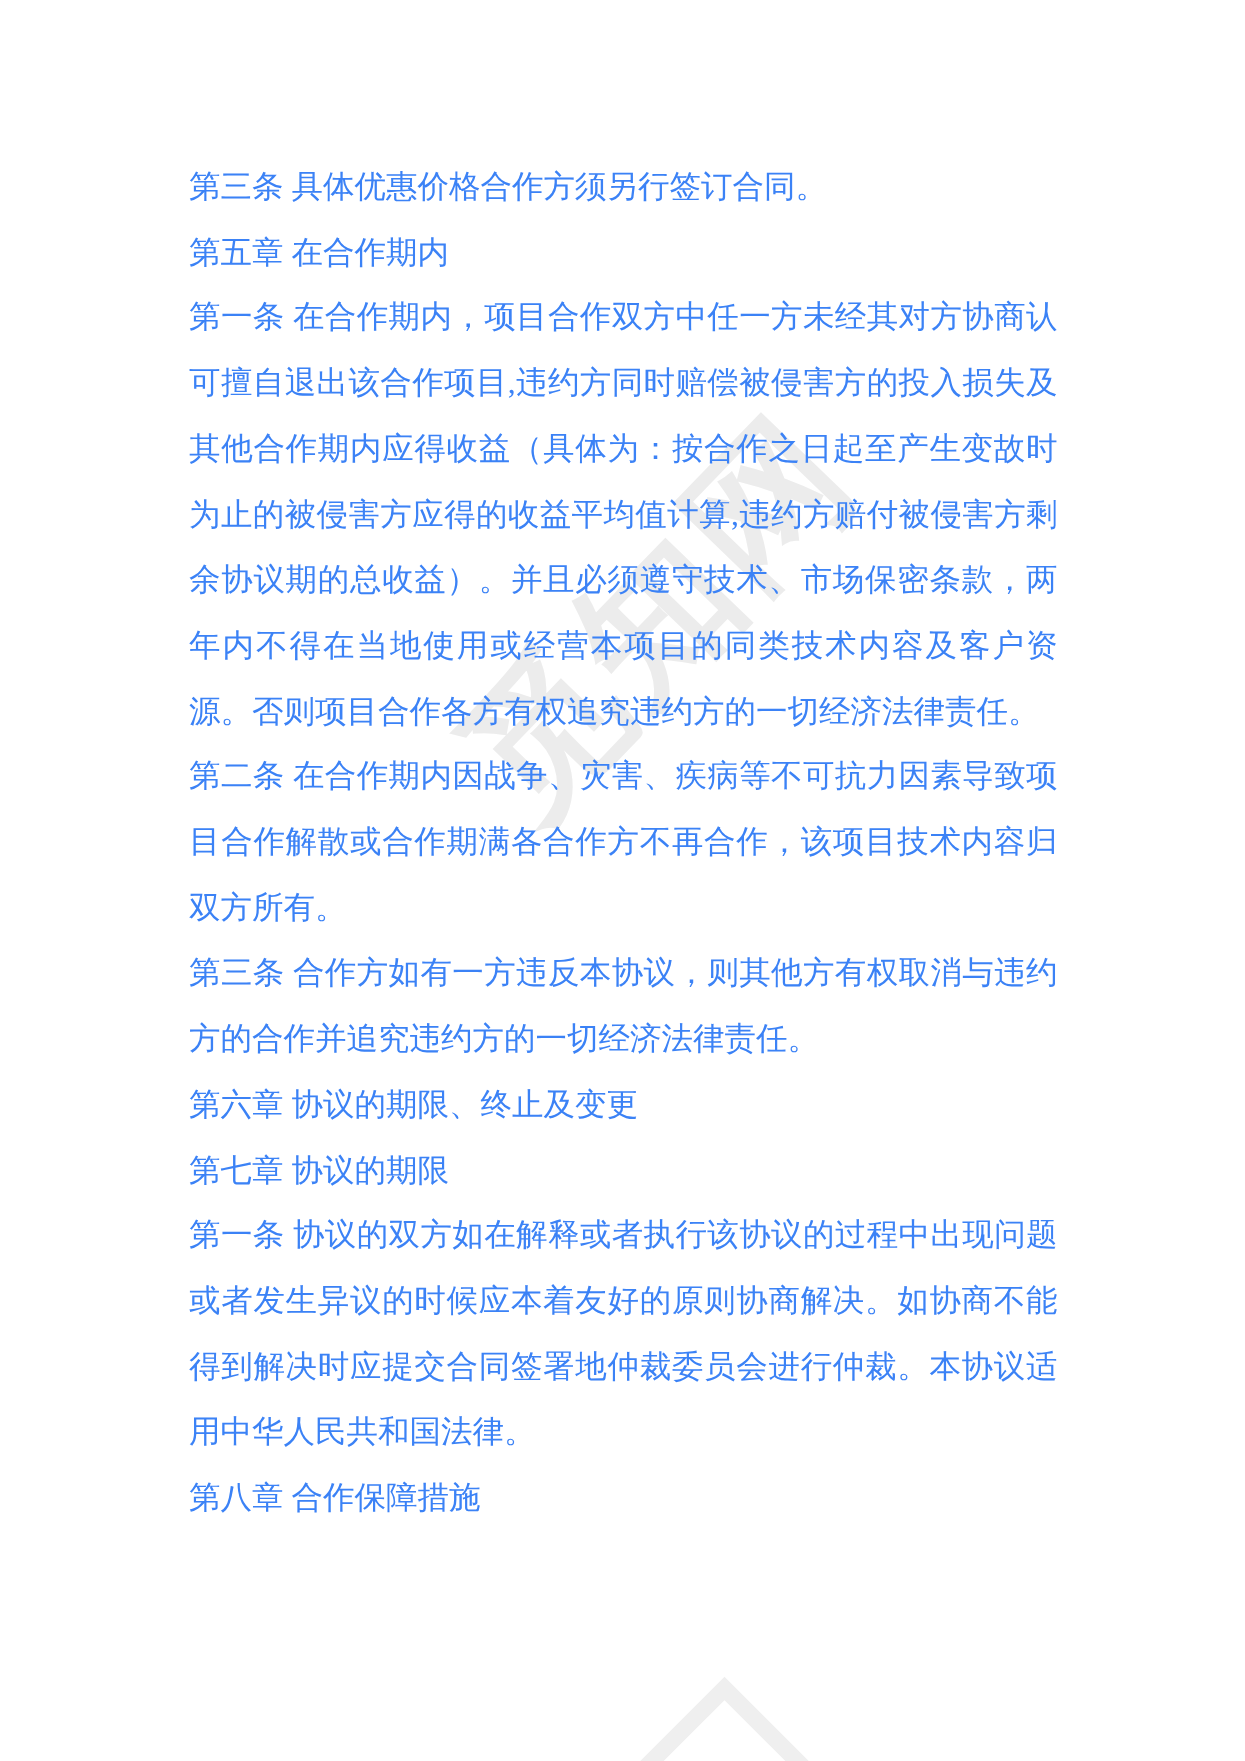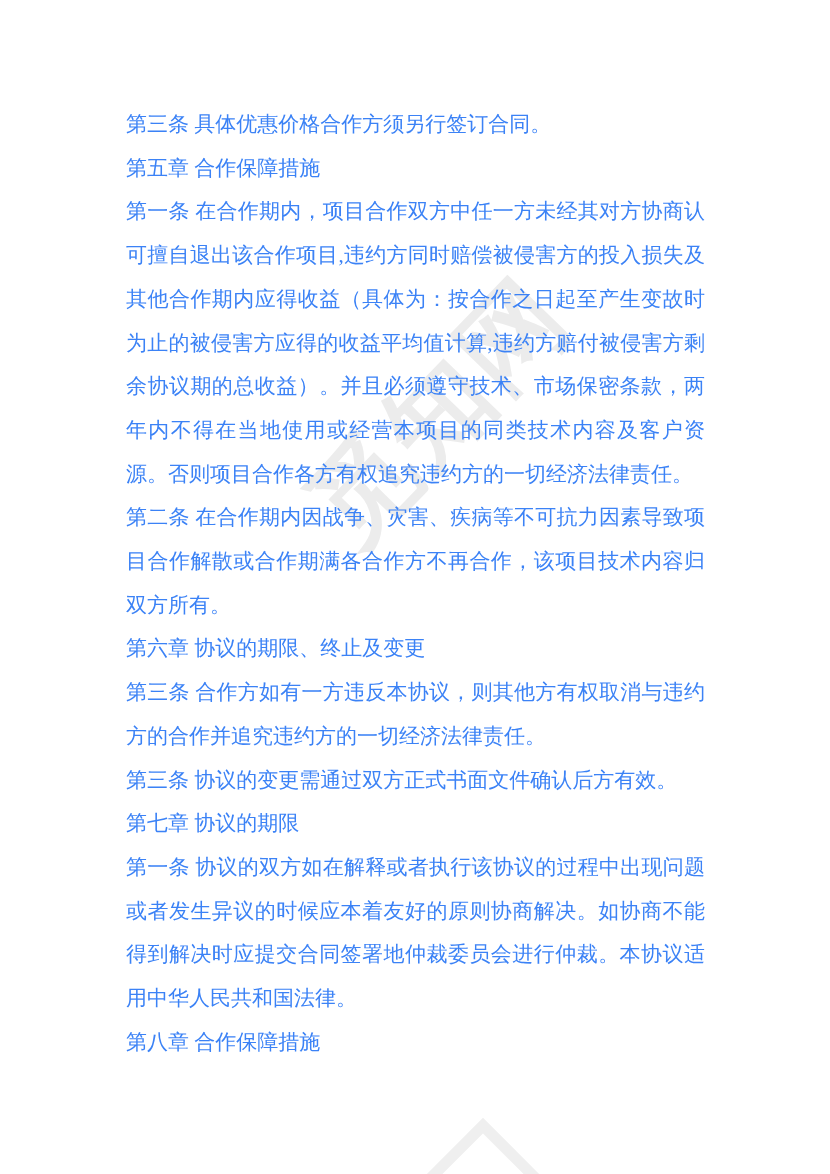--- a/index.html
+++ b/index.html
@@ -78,24 +78,23 @@
 <div class="page">
 
   <div class="watermark-center">觅知网</div>
 
   <div class="watermark-logo">
     <span class="logo-char">觅</span>
   </div>
 
   <div class="doc">
     <p>第三条 具体优惠价格合作方须另行签订合同。</p>
-    <p>第五章 合作保障措施</p>
+    <p>第五章 在合作期内</p>
     <p>第一条 在合作期内，项目合作双方中任一方未经其对方协商认可擅自退出该合作项目,违约方同时赔偿被侵害方的投入损失及其他合作期内应得收益（具体为：按合作之日起至产生变故时为止的被侵害方应得的收益平均值计算,违约方赔付被侵害方剩余协议期的总收益）。并且必须遵守技术、市场保密条款，两年内不得在当地使用或经营本项目的同类技术内容及客户资源。否则项目合作各方有权追究违约方的一切经济法律责任。</p>
     <p>第二条 在合作期内因战争、灾害、疾病等不可抗力因素导致项目合作解散或合作期满各合作方不再合作，该项目技术内容归双方所有。</p>
+    <p>第三条 合作方如有一方违反本协议，则其他方有权取消与违约方的合作并追究违约方的一切经济法律责任。</p>
     <p>第六章 协议的期限、终止及变更</p>
-    <p>第三条 合作方如有一方违反本协议，则其他方有权取消与违约方的合作并追究违约方的一切经济法律责任。</p>
-    <p>第三条 协议的变更需通过双方正式书面文件确认后方有效。</p>
     <p>第七章 协议的期限</p>
     <p>第一条 协议的双方如在解释或者执行该协议的过程中出现问题或者发生异议的时候应本着友好的原则协商解决。如协商不能得到解决时应提交合同签署地仲裁委员会进行仲裁。本协议适用中华人民共和国法律。</p>
     <p>第八章 合作保障措施</p>
   </div>
 
 </div>
 
 </body></html>

